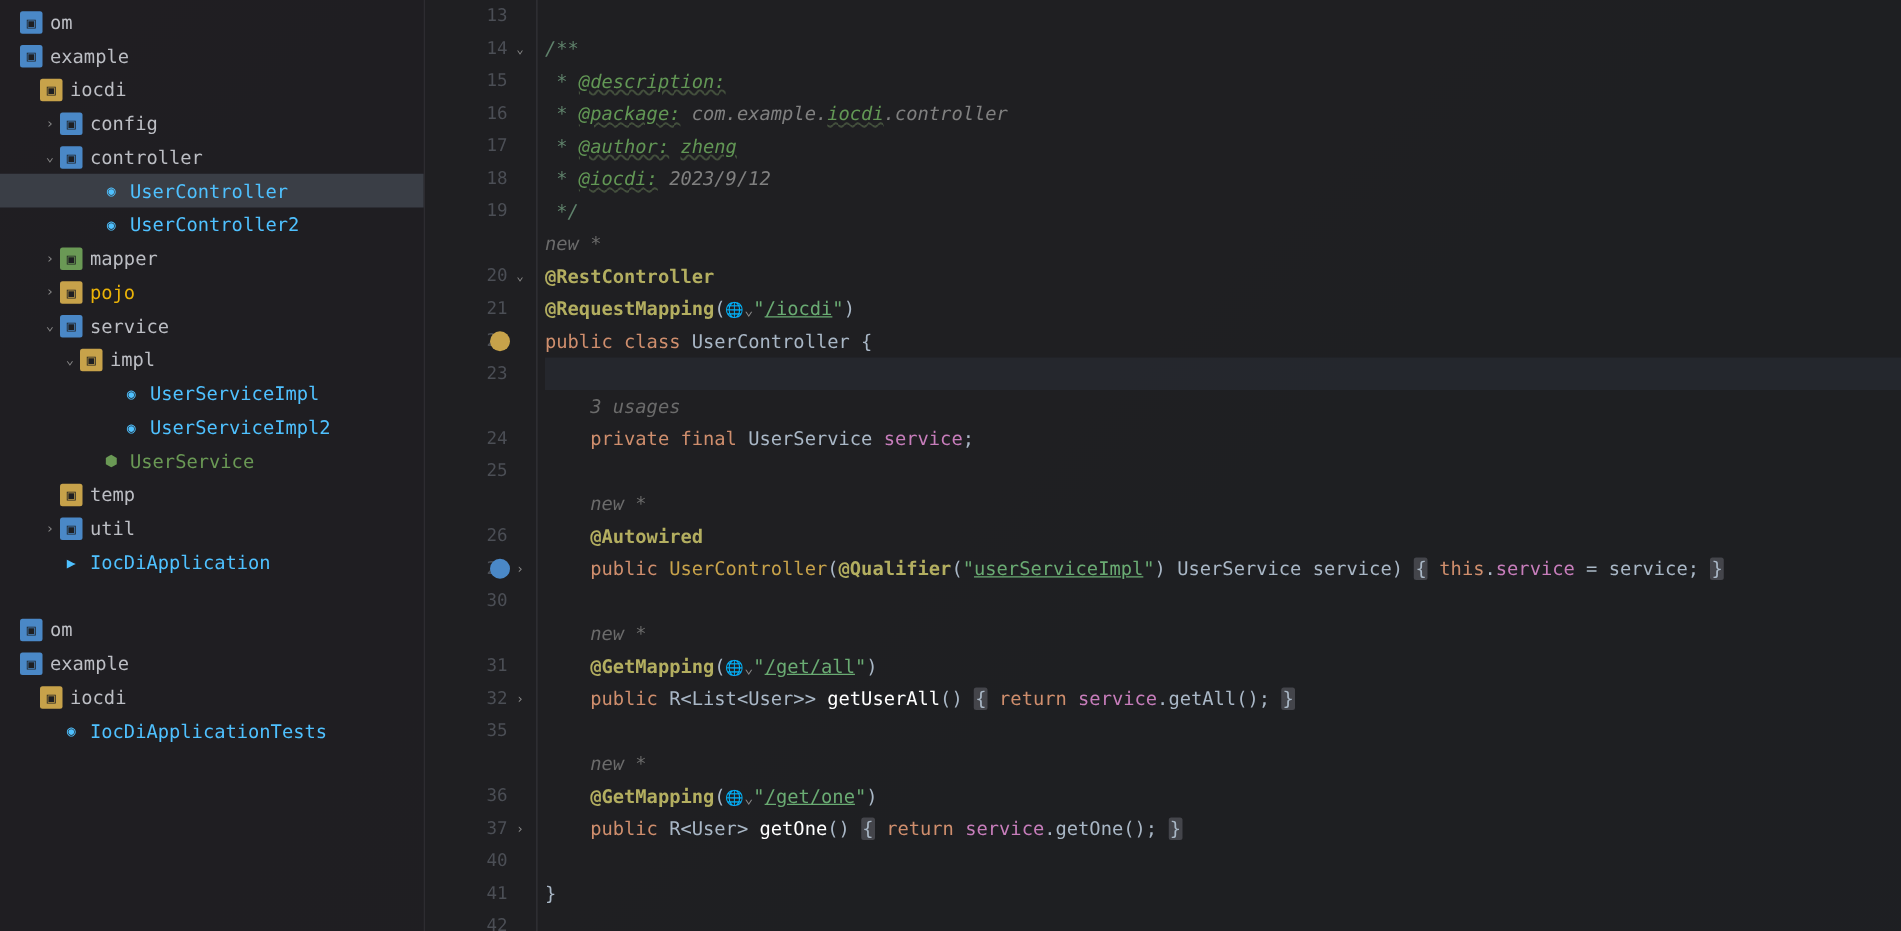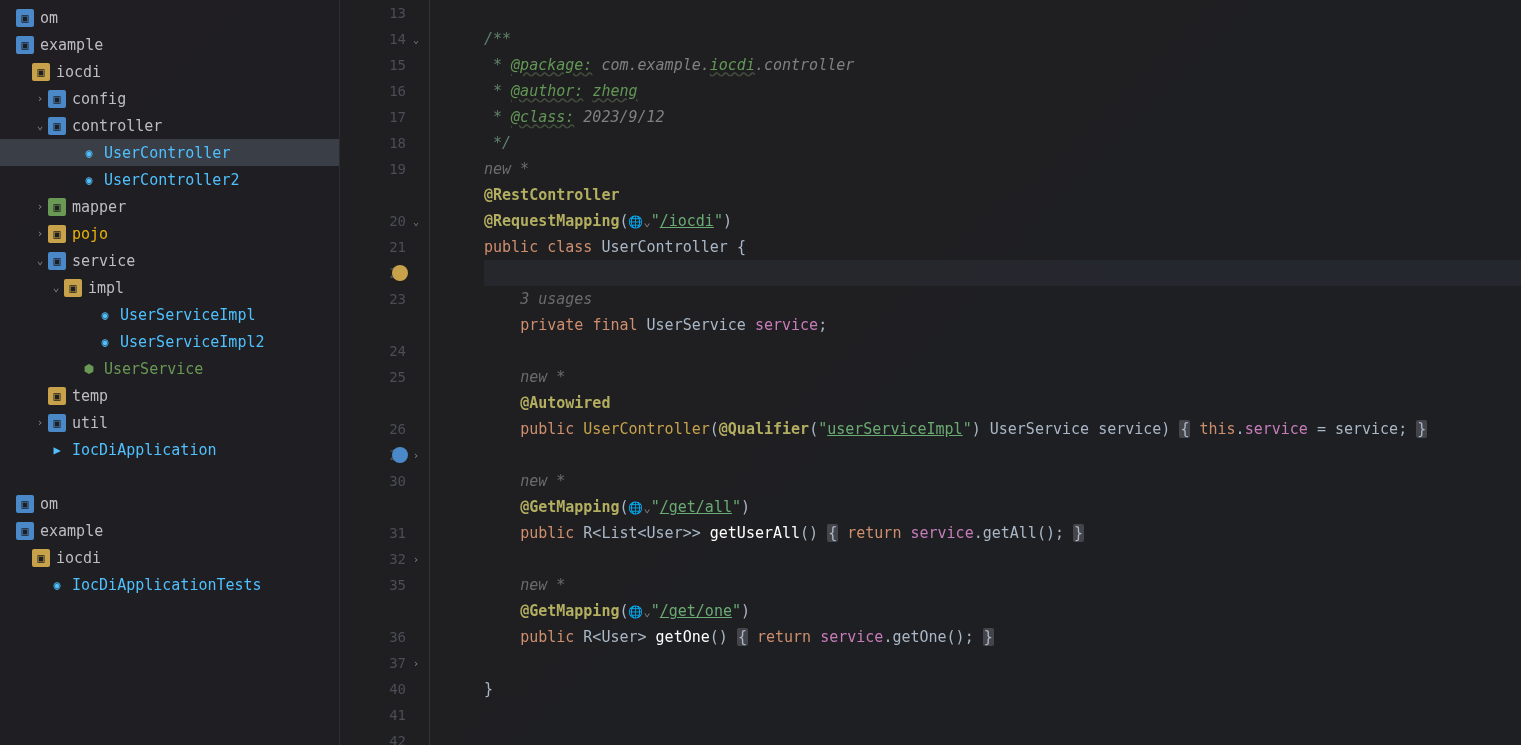--- a/index.html
+++ b/index.html
@@ -58,21 +58,20 @@
 .ico-class { color: #4fc1ff; }
 .ico-interface { color: #6a9955; }
 .ico-app { color: #4fc1ff; }
 .tree-label { color: #bcbec4; }
 
 .editor {
   flex: 1;
   display: flex;
   background: rgba(30,31,34,0.8);
   position: relative;
-  gap: 48px;
 }
 .gutter {
   width: 90px;
   text-align: right;
   padding-right: 24px;
   user-select: none;
   position: relative;
 }
 .gutter-inner { position: absolute; right: 24px; top: 0; }
 .fold-col {
@@ -311,23 +310,24 @@
         </div>
       <div class="icon-col" id="iconcol">
           <div class="icon-mark" style="top: 265px; background: rgb(199, 162, 74);"></div>
           <div class="icon-mark" style="top: 447px; background: rgb(74, 136, 199);"></div>
         </div>
       <div class="gutter-border"></div>
     </div>
     <div class="code" id="code">
         <div class="code-line"></div>
         <div class="code-line"><span class="cm">/**</span></div>
+        <div class="code-line"><span class="cm"> * </span><span class="cm-tag">@description:</span></div>
         <div class="code-line"><span class="cm"> * </span><span class="cm-tag">@package:</span><span class="cm-val"> com.example.</span><span class="cm-tag">iocdi</span><span class="cm-val">.controller</span></div>
         <div class="code-line"><span class="cm"> * </span><span class="cm-tag">@author:</span><span class="cm-val"> </span><span class="cm-tag">zheng</span></div>
-        <div class="code-line"><span class="cm"> * </span><span class="cm-tag">@class:</span><span class="cm-val"> 2023/9/12</span></div>
+        <div class="code-line"><span class="cm"> * </span><span class="cm-tag">@iocdi:</span><span class="cm-val"> 2023/9/12</span></div>
         <div class="code-line"><span class="cm"> */</span></div>
         <div class="code-line"><span class="hint">new *</span></div>
         <div class="code-line"><span class="anno">@RestController</span></div>
         <div class="code-line"><span class="anno">@RequestMapping</span><span class="op">(</span><span class="globe-ico">🌐⌄</span><span class="str">"</span><span class="str-u">/iocdi</span><span class="str">"</span><span class="op">)</span></div>
         <div class="code-line"><span class="kw">public</span> <span class="kw">class</span> <span class="cls">UserController</span> <span class="op">{</span></div>
         <div class="code-line cursor-line"></div>
         <div class="code-line">    <span class="hint">3 usages</span></div>
         <div class="code-line">    <span class="kw">private</span> <span class="kw">final</span> <span class="cls">UserService</span> <span class="field">service</span><span class="op">;</span></div>
         <div class="code-line"></div>
         <div class="code-line">    <span class="hint">new *</span></div>

